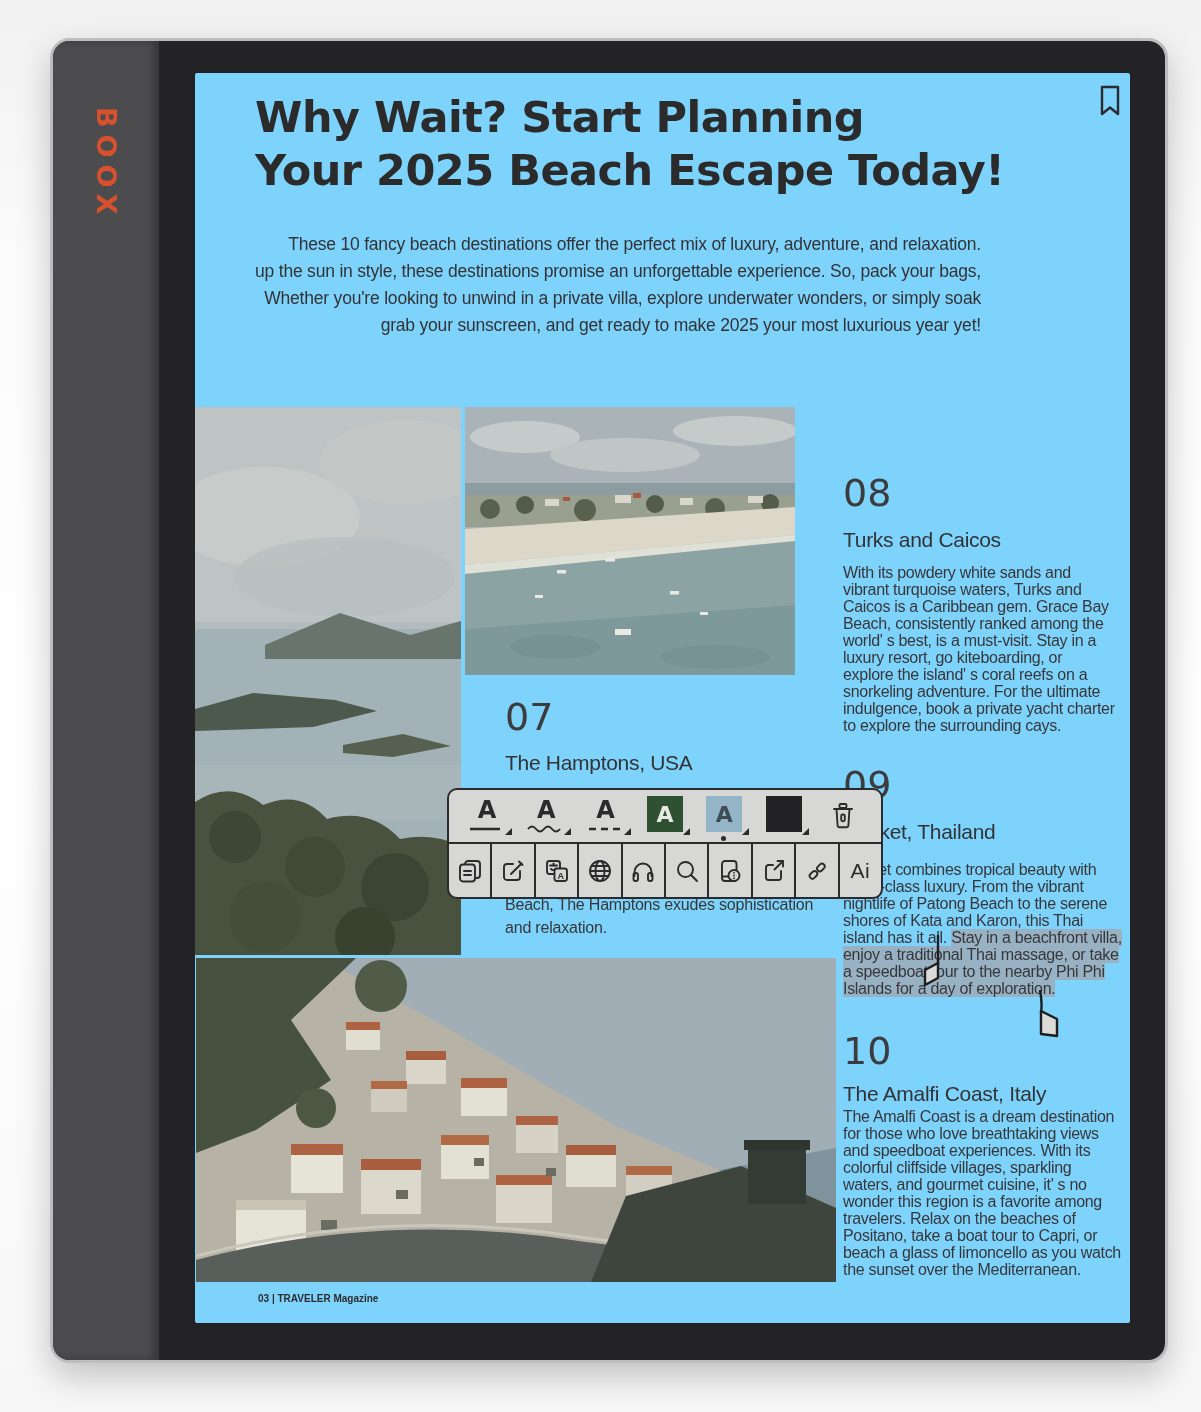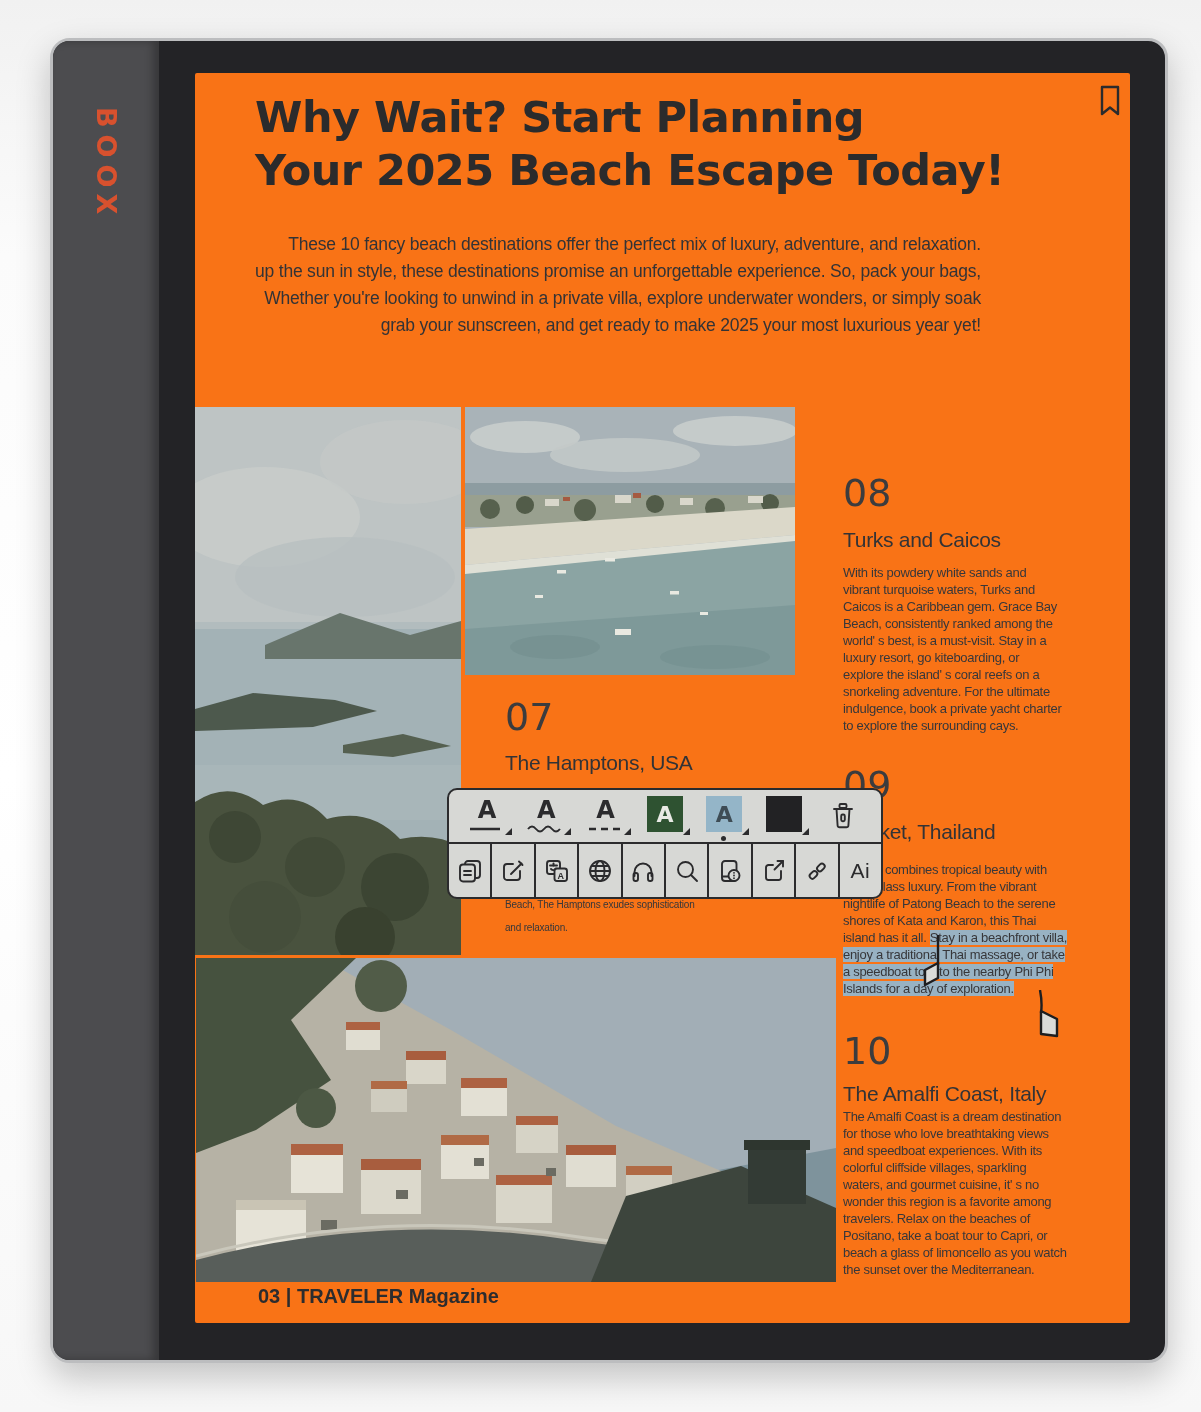--- a/index.html
+++ b/index.html
@@ -6,33 +6,33 @@
     background:linear-gradient(180deg,#f1f1f1 0%,#fbfbfb 18%,#ffffff 55%,#f7f7f7 100%);
     font-family:"Liberation Sans",sans-serif;}
   .device{position:absolute;left:50px;top:38px;width:1118px;height:1325px;
     background:#232326;border:3px solid #bcbdbf;border-radius:20px;box-sizing:border-box;
     box-shadow:0 14px 34px rgba(0,0,0,.22);}
   .spine{position:absolute;left:0;top:0;bottom:0;width:106px;background:#4c4c4f;
     border-radius:16px 0 0 16px;box-shadow:inset -6px 0 8px rgba(0,0,0,.28);}
   .logo{position:absolute;top:66px;left:38px;writing-mode:vertical-rl;text-orientation:sideways;
     font-family:"DejaVu Sans",sans-serif;font-weight:bold;font-size:27px;letter-spacing:7px;
     color:#d8512e;}
-  .screen{position:absolute;left:142px;top:32px;width:935px;height:1250px;background:#f97316;
+  .screen{position:absolute;left:142px;top:32px;width:935px;height:1250px;background:#7dd3fc;
     border-radius:2px;overflow:hidden;}
   .abs{position:absolute;}
   .ttl{font-family:"DejaVu Sans",sans-serif;font-weight:bold;font-size:43px;line-height:53px;
     color:#2b2b2c;letter-spacing:-0.5px;white-space:nowrap;}
   .intro{font-size:17.5px;line-height:27px;color:#333336;letter-spacing:-0.2px;text-align:right;}
   .ln{white-space:nowrap;}
   .num{font-family:"DejaVu Sans",sans-serif;font-weight:normal;font-size:38px;line-height:44px;color:#3c3c3e;}
   .shead{font-weight:normal;font-size:21px;line-height:28px;color:#333336;letter-spacing:-0.3px;white-space:nowrap;}
-  .para{font-size:13px;line-height:17px;color:#37373a;letter-spacing:-0.3px;}
-  .frag{font-size:10px;line-height:23px;color:#37373a;letter-spacing:-0.2px;}
+  .para{font-size:16px;line-height:17px;color:#37373a;letter-spacing:-0.3px;}
+  .frag{font-size:16px;line-height:23px;color:#37373a;letter-spacing:-0.2px;}
   .hl{background:#98b2c3;}
-  .footer{font-size:20px;font-weight:bold;color:#2c2c2e;letter-spacing:0;}
+  .footer{font-size:10px;font-weight:bold;color:#2c2c2e;letter-spacing:0;margin-top:8px;}
   .photo{display:block;}
   
   .tb{position:absolute;left:252px;top:715px;width:436px;height:111px;background:#d7d8d5;
     border:2px solid #2b2b2d;border-radius:10px;box-sizing:border-box;overflow:hidden;
     display:flex;flex-direction:column;z-index:10;}
   .tb-row1{height:52px;border-bottom:2px solid #2b2b2d;display:flex;align-items:center;
     justify-content:space-between;padding:0 10px;}
   .t1{position:relative;width:56px;height:50px;display:flex;align-items:center;justify-content:center;}
   .t1 .a{font-family:"DejaVu Sans",sans-serif;font-weight:bold;font-size:24px;color:#2b2b2d;margin-bottom:12px;}
   .dec{position:absolute;left:9px;bottom:8px;}

